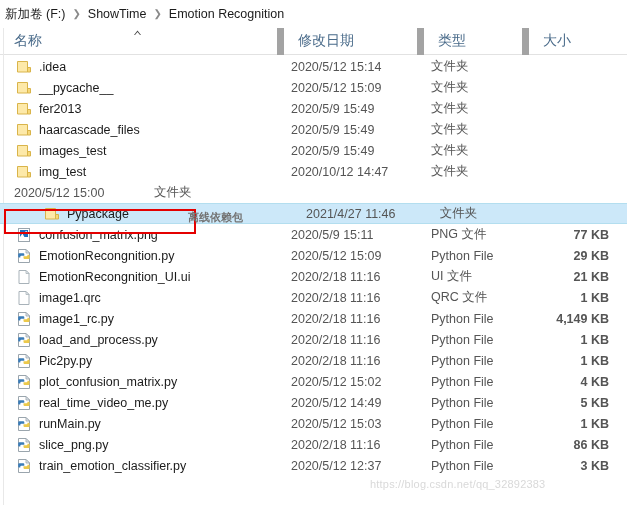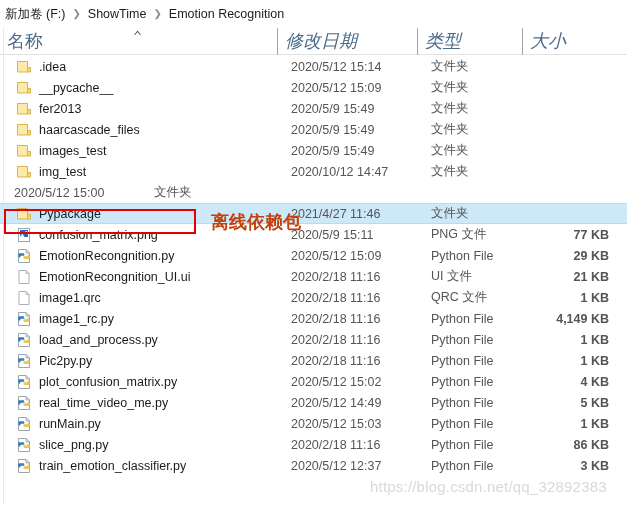--- a/index.html
+++ b/index.html
@@ -43,27 +43,27 @@
     display: flex;
     align-items: center;
     background: #ffffff;
     border-bottom: 1px solid #e2e2e2;
   }
   .col {
     position: relative;
     height: 27px;
     display: flex;
     align-items: center;
-    font-size: 18px;
+    font-size: 14px;
     color: #4a6b8a;
-    padding-left: 7px;
+    padding-left: 14px;
     white-space: nowrap;
     overflow: hidden;
   }
-  .col + .col { border-left: 1px solid #a3a3a3; font-style: italic; }
+  .col + .col { border-left: 7px solid #a3a3a3; }
   .col-name { width: 277px; }
   .col-date { width: 140px; }
   .col-type { width: 105px; }
   .col-size { width: 105px; }
   .sort-caret {
     position: absolute;
     left: 133px;
     top: 2px;
     width: 9px;
     height: 6px;
@@ -92,20 +92,21 @@
   .row {
     position: relative;
     height: 21px;
     display: flex;
     align-items: center;
   }
   .row.selected {
     background: #cce8f9;
     border-top: 1px solid #b3deef;
     border-bottom: 1px solid #b3deef;
+    padding-left: 28px;
   }
   .cell {
     height: 21px;
     display: flex;
     align-items: center;
     font-size: 12.5px;
     color: #2b2b2b;
     white-space: nowrap;
     overflow: hidden;
   }
@@ -138,32 +139,31 @@
     width: 192px;
     height: 25px;
     border: 2px solid #e40000;
     pointer-events: none;
   }
   .annot-label {
     position: absolute;
     left: 188px;
     top: 210px;
     font-family: "DejaVu Sans", sans-serif;
-    font-size: 18px;
+    font-size: 11px;
     font-weight: bold;
-    color: #c2410c;
+    color: #737373;
     letter-spacing: 0px;
     white-space: nowrap;
-    margin-left: 23px;
   }
   .watermark {
     position: absolute;
     left: 370px;
     top: 478px;
-    font-size: 15px;
+    font-size: 11px;
     color: #d9d9d9;
     white-space: nowrap;
     letter-spacing: 0.2px;
     pointer-events: none;
   }
 </style>
 </head>
 <body>
 
 <div class="breadcrumb">

